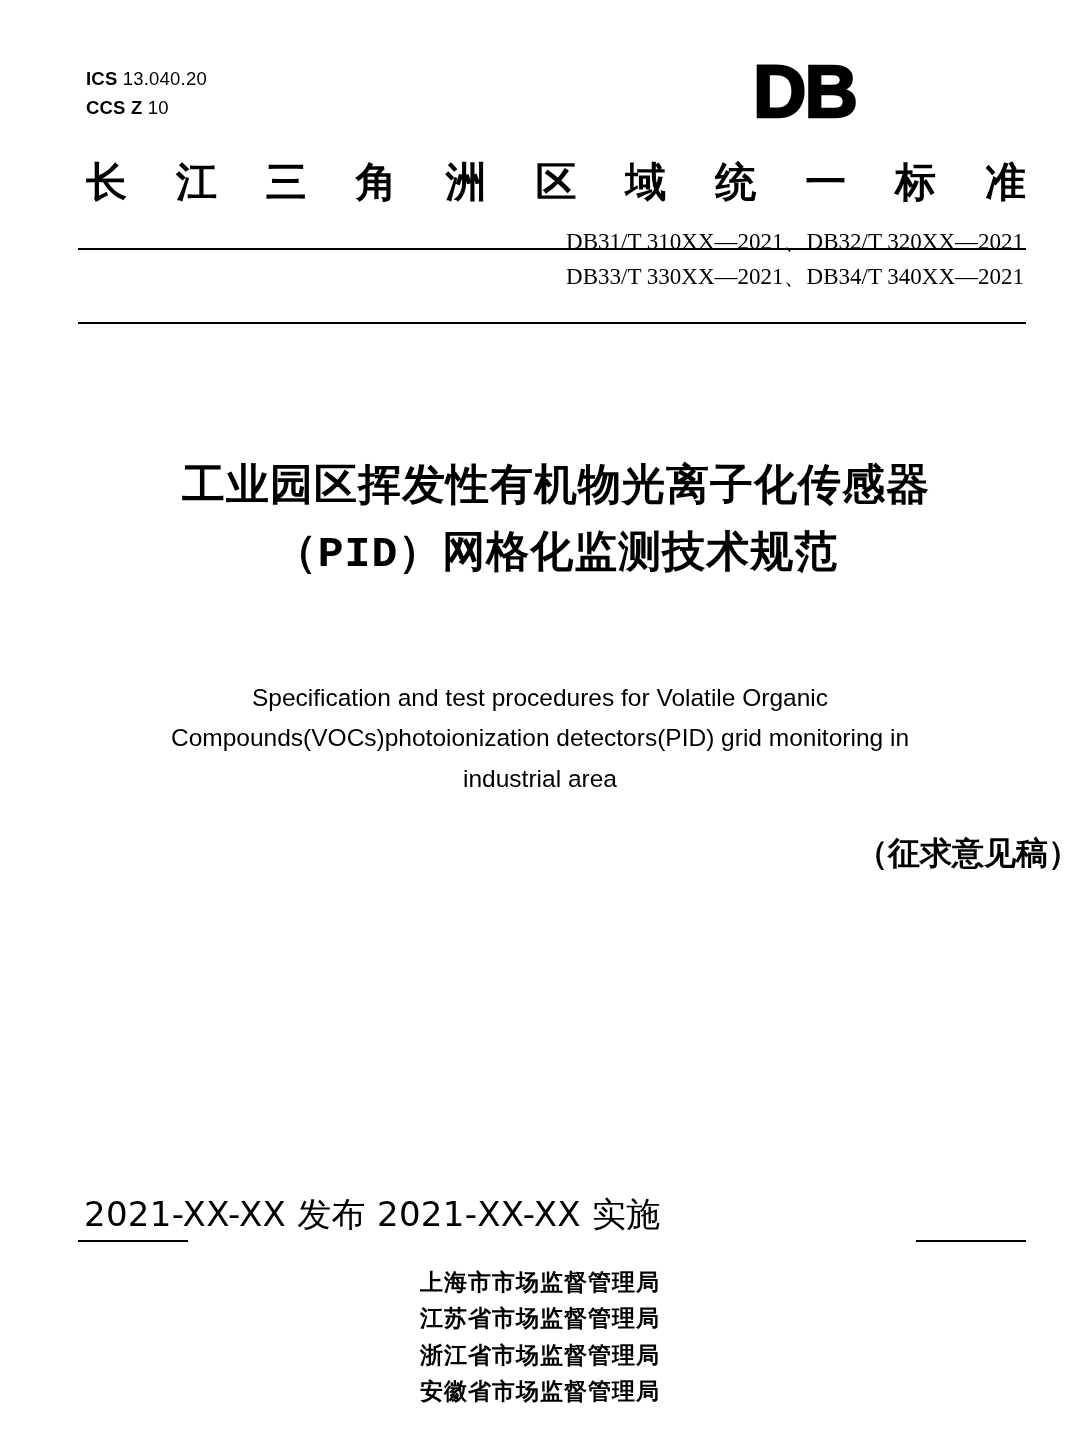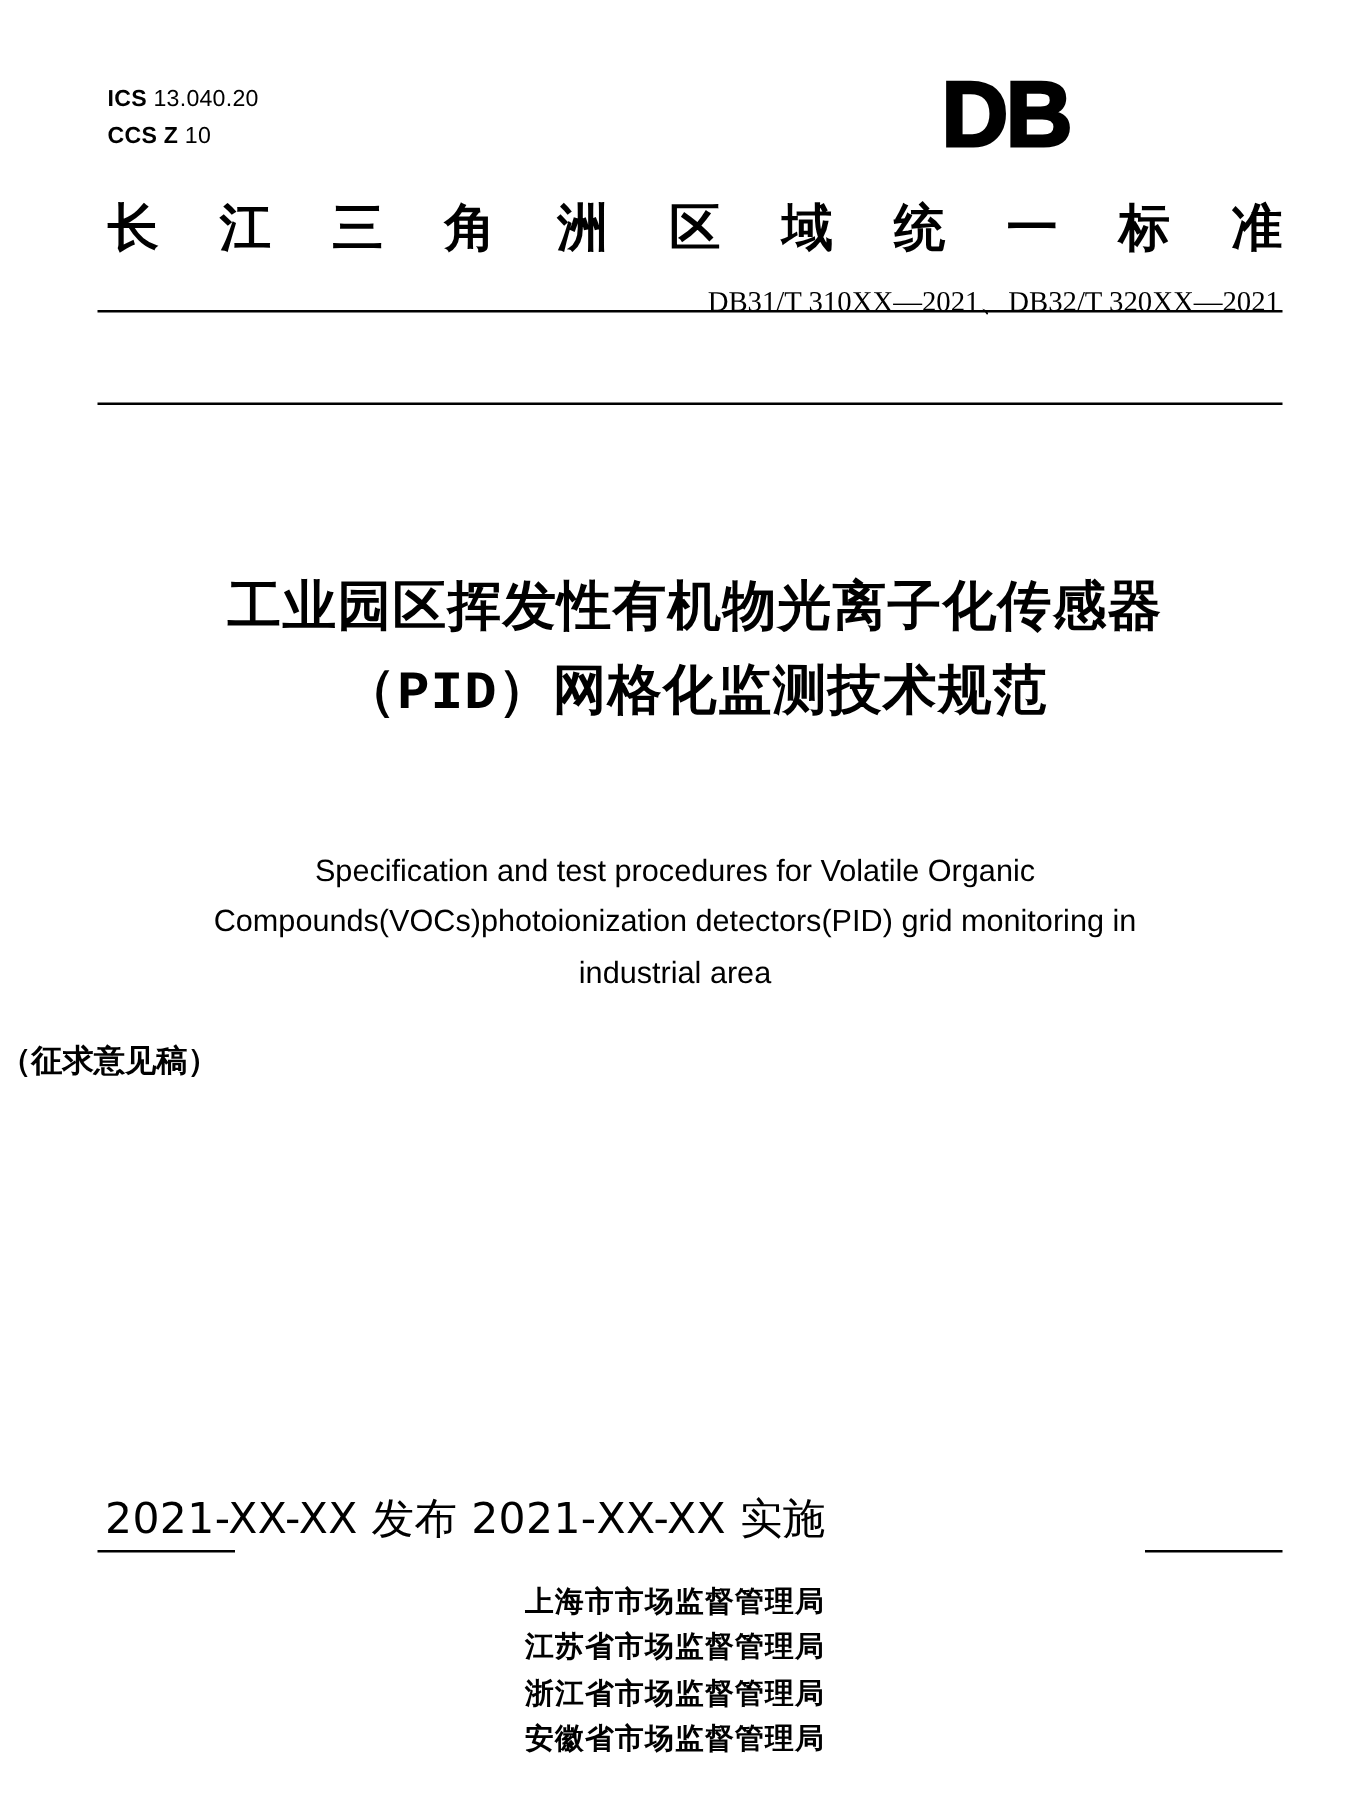--- a/index.html
+++ b/index.html
@@ -119,23 +119,23 @@
     font-family: "Liberation Sans", sans-serif;
     font-size: 24.5px;
     line-height: 1.65;
   }
 
   .draft-note {
     position: absolute;
     left: 0;
     top: 832px;
     width: 1080px;
-    text-align: left;
-    font-family: "DejaVu Sans", sans-serif;
-    font-size: 25px;
+    text-align: right;
+    font-family: "DejaVu Sans", sans-serif;
+    font-size: 32px;
     font-weight: bold;
   }
 
   
   .footer-dates {
     position: absolute;
     left: 84px;
     top: 1192px;
     font-family: "DejaVu Sans", sans-serif;
     font-size: 34px;
@@ -202,20 +202,21 @@
       <span>区</span>
       <span>域</span>
       <span>统</span>
       <span>一</span>
       <span>标</span>
       <span>准</span>
     </div>
 
     <div class="code-lines">
       <div>DB31/T  310XX—2021、DB32/T  320XX—2021</div>
+      <div>DB33/T  330XX—2021、DB34/T  340XX—2021</div>
     </div>
 
   </div>
 
   <div class="rule rule-top"></div>
   <div class="rule rule-bottom"></div>
 
   <div class="main-title">
     <span class="l1">工业园区挥发性有机物光离子化传感器</span>
     <span class="l2">（PID）网格化监测技术规范</span>

